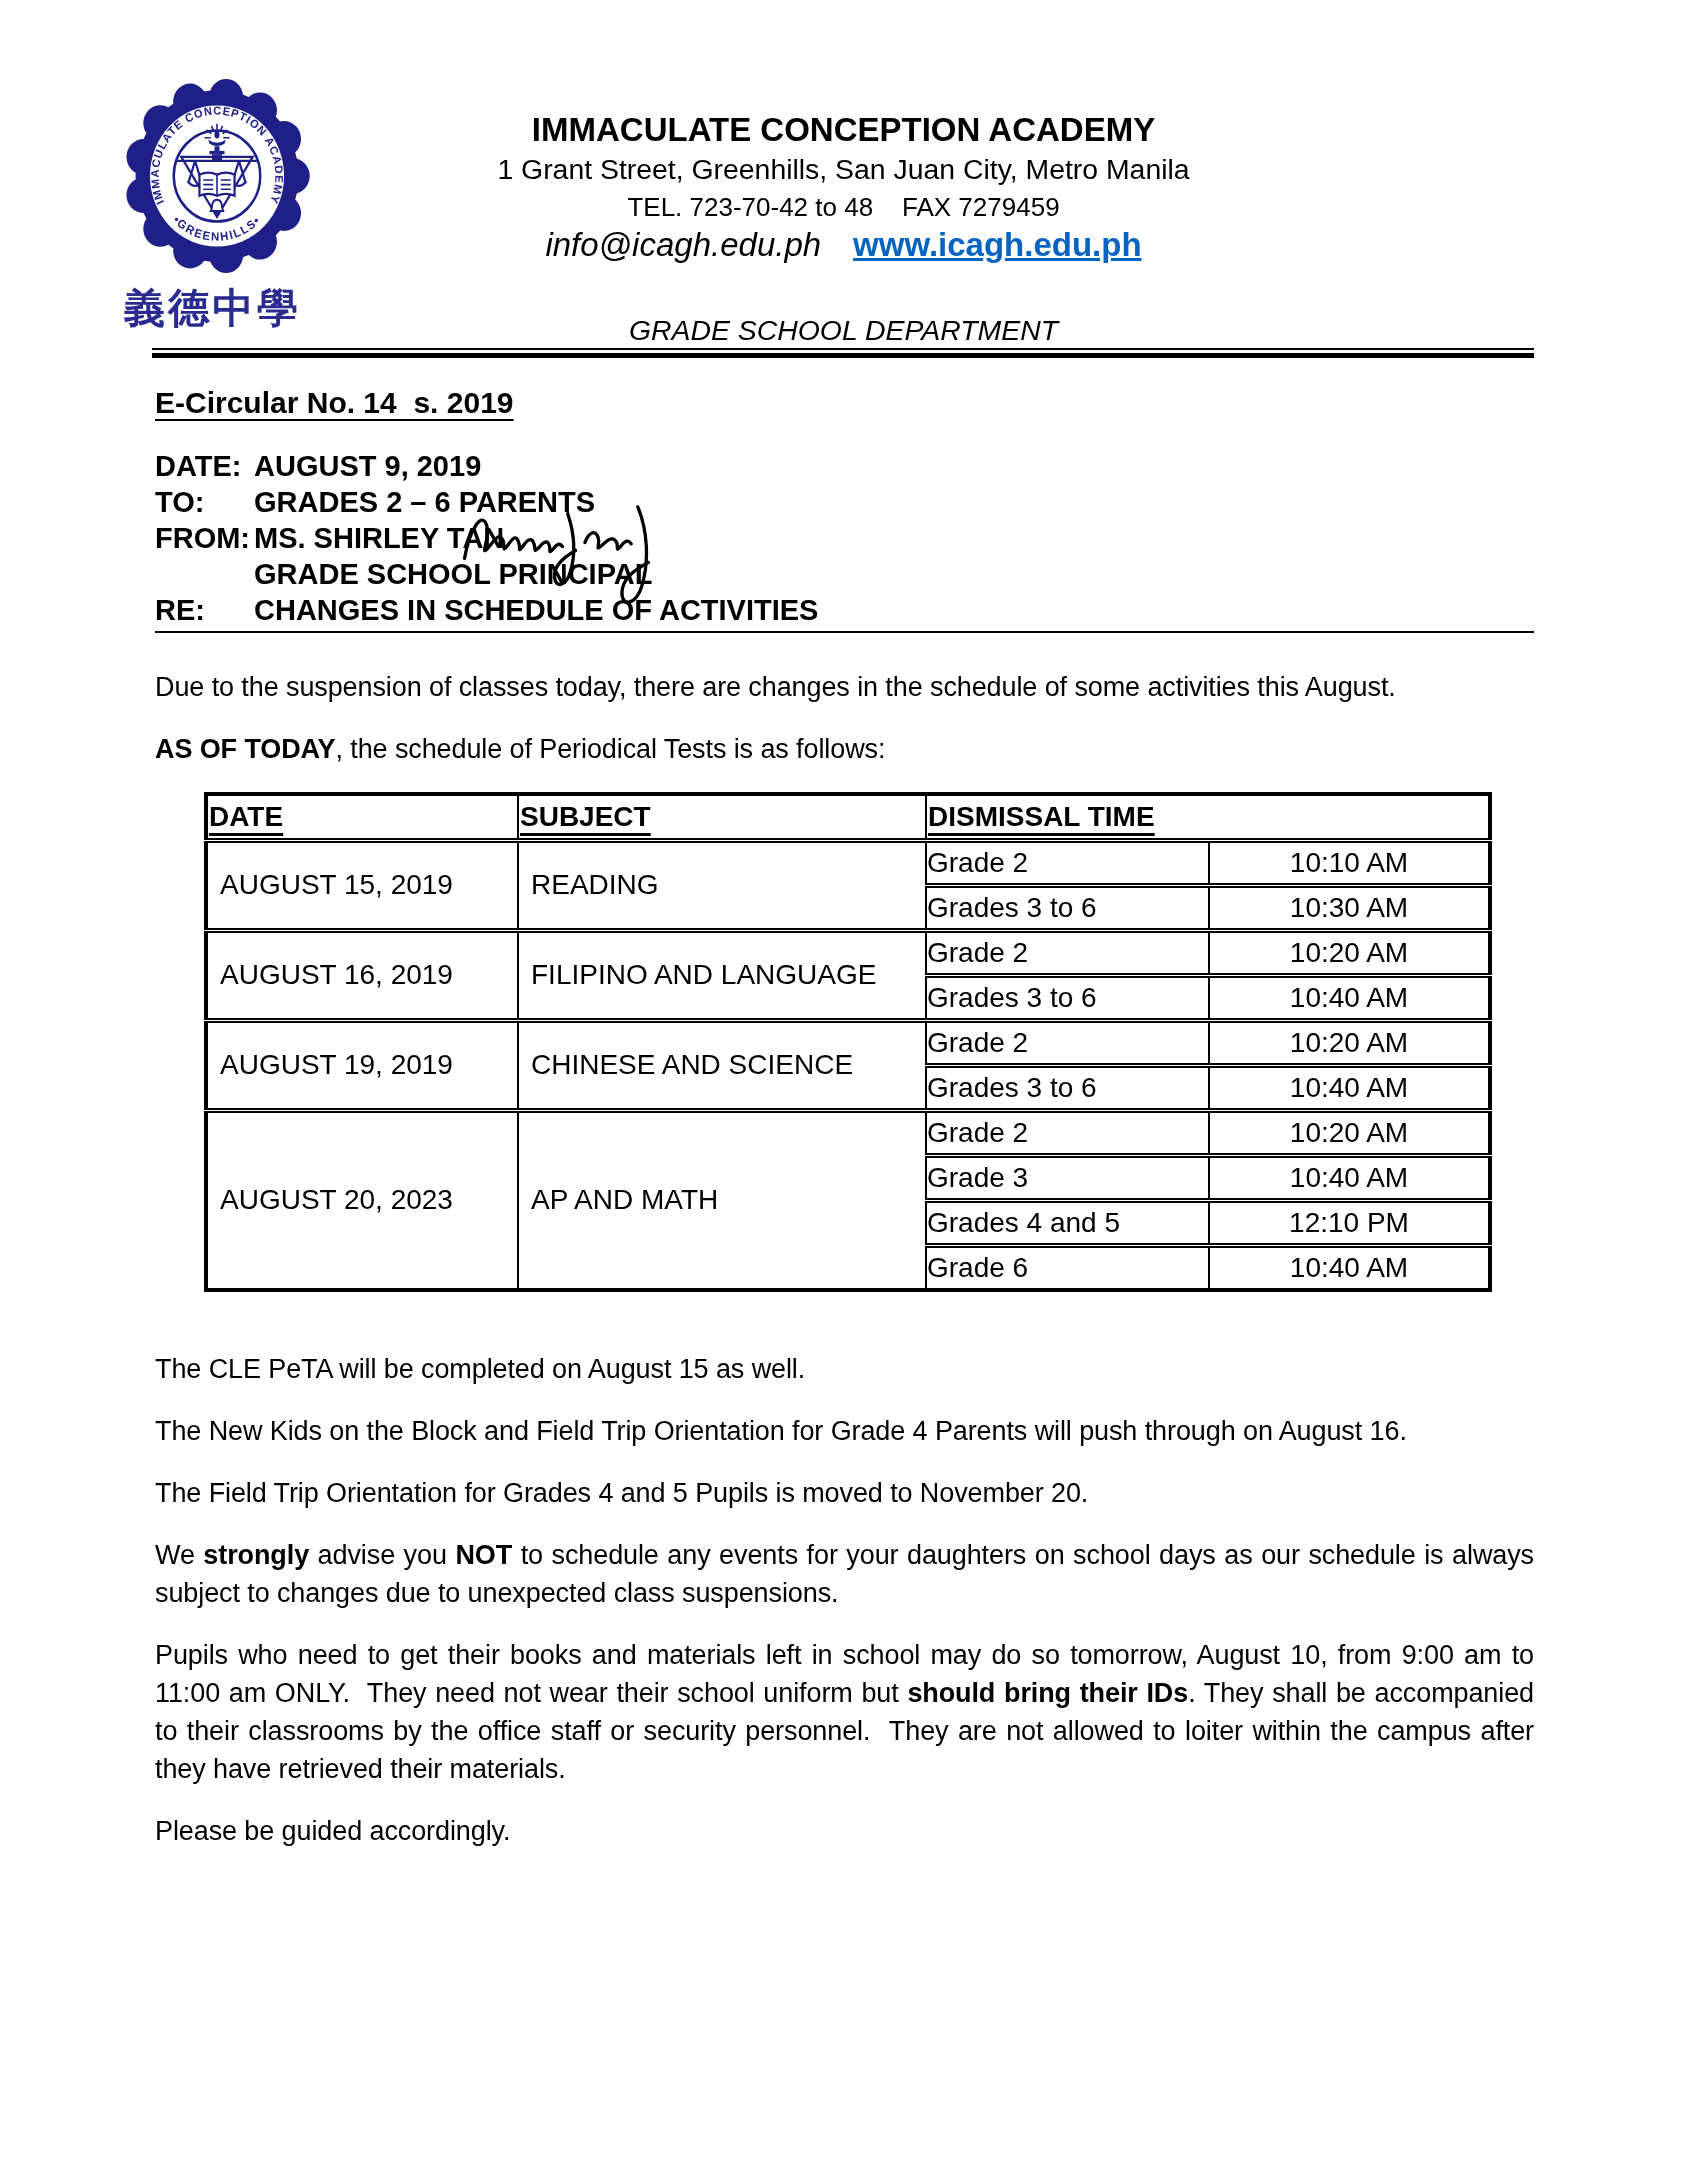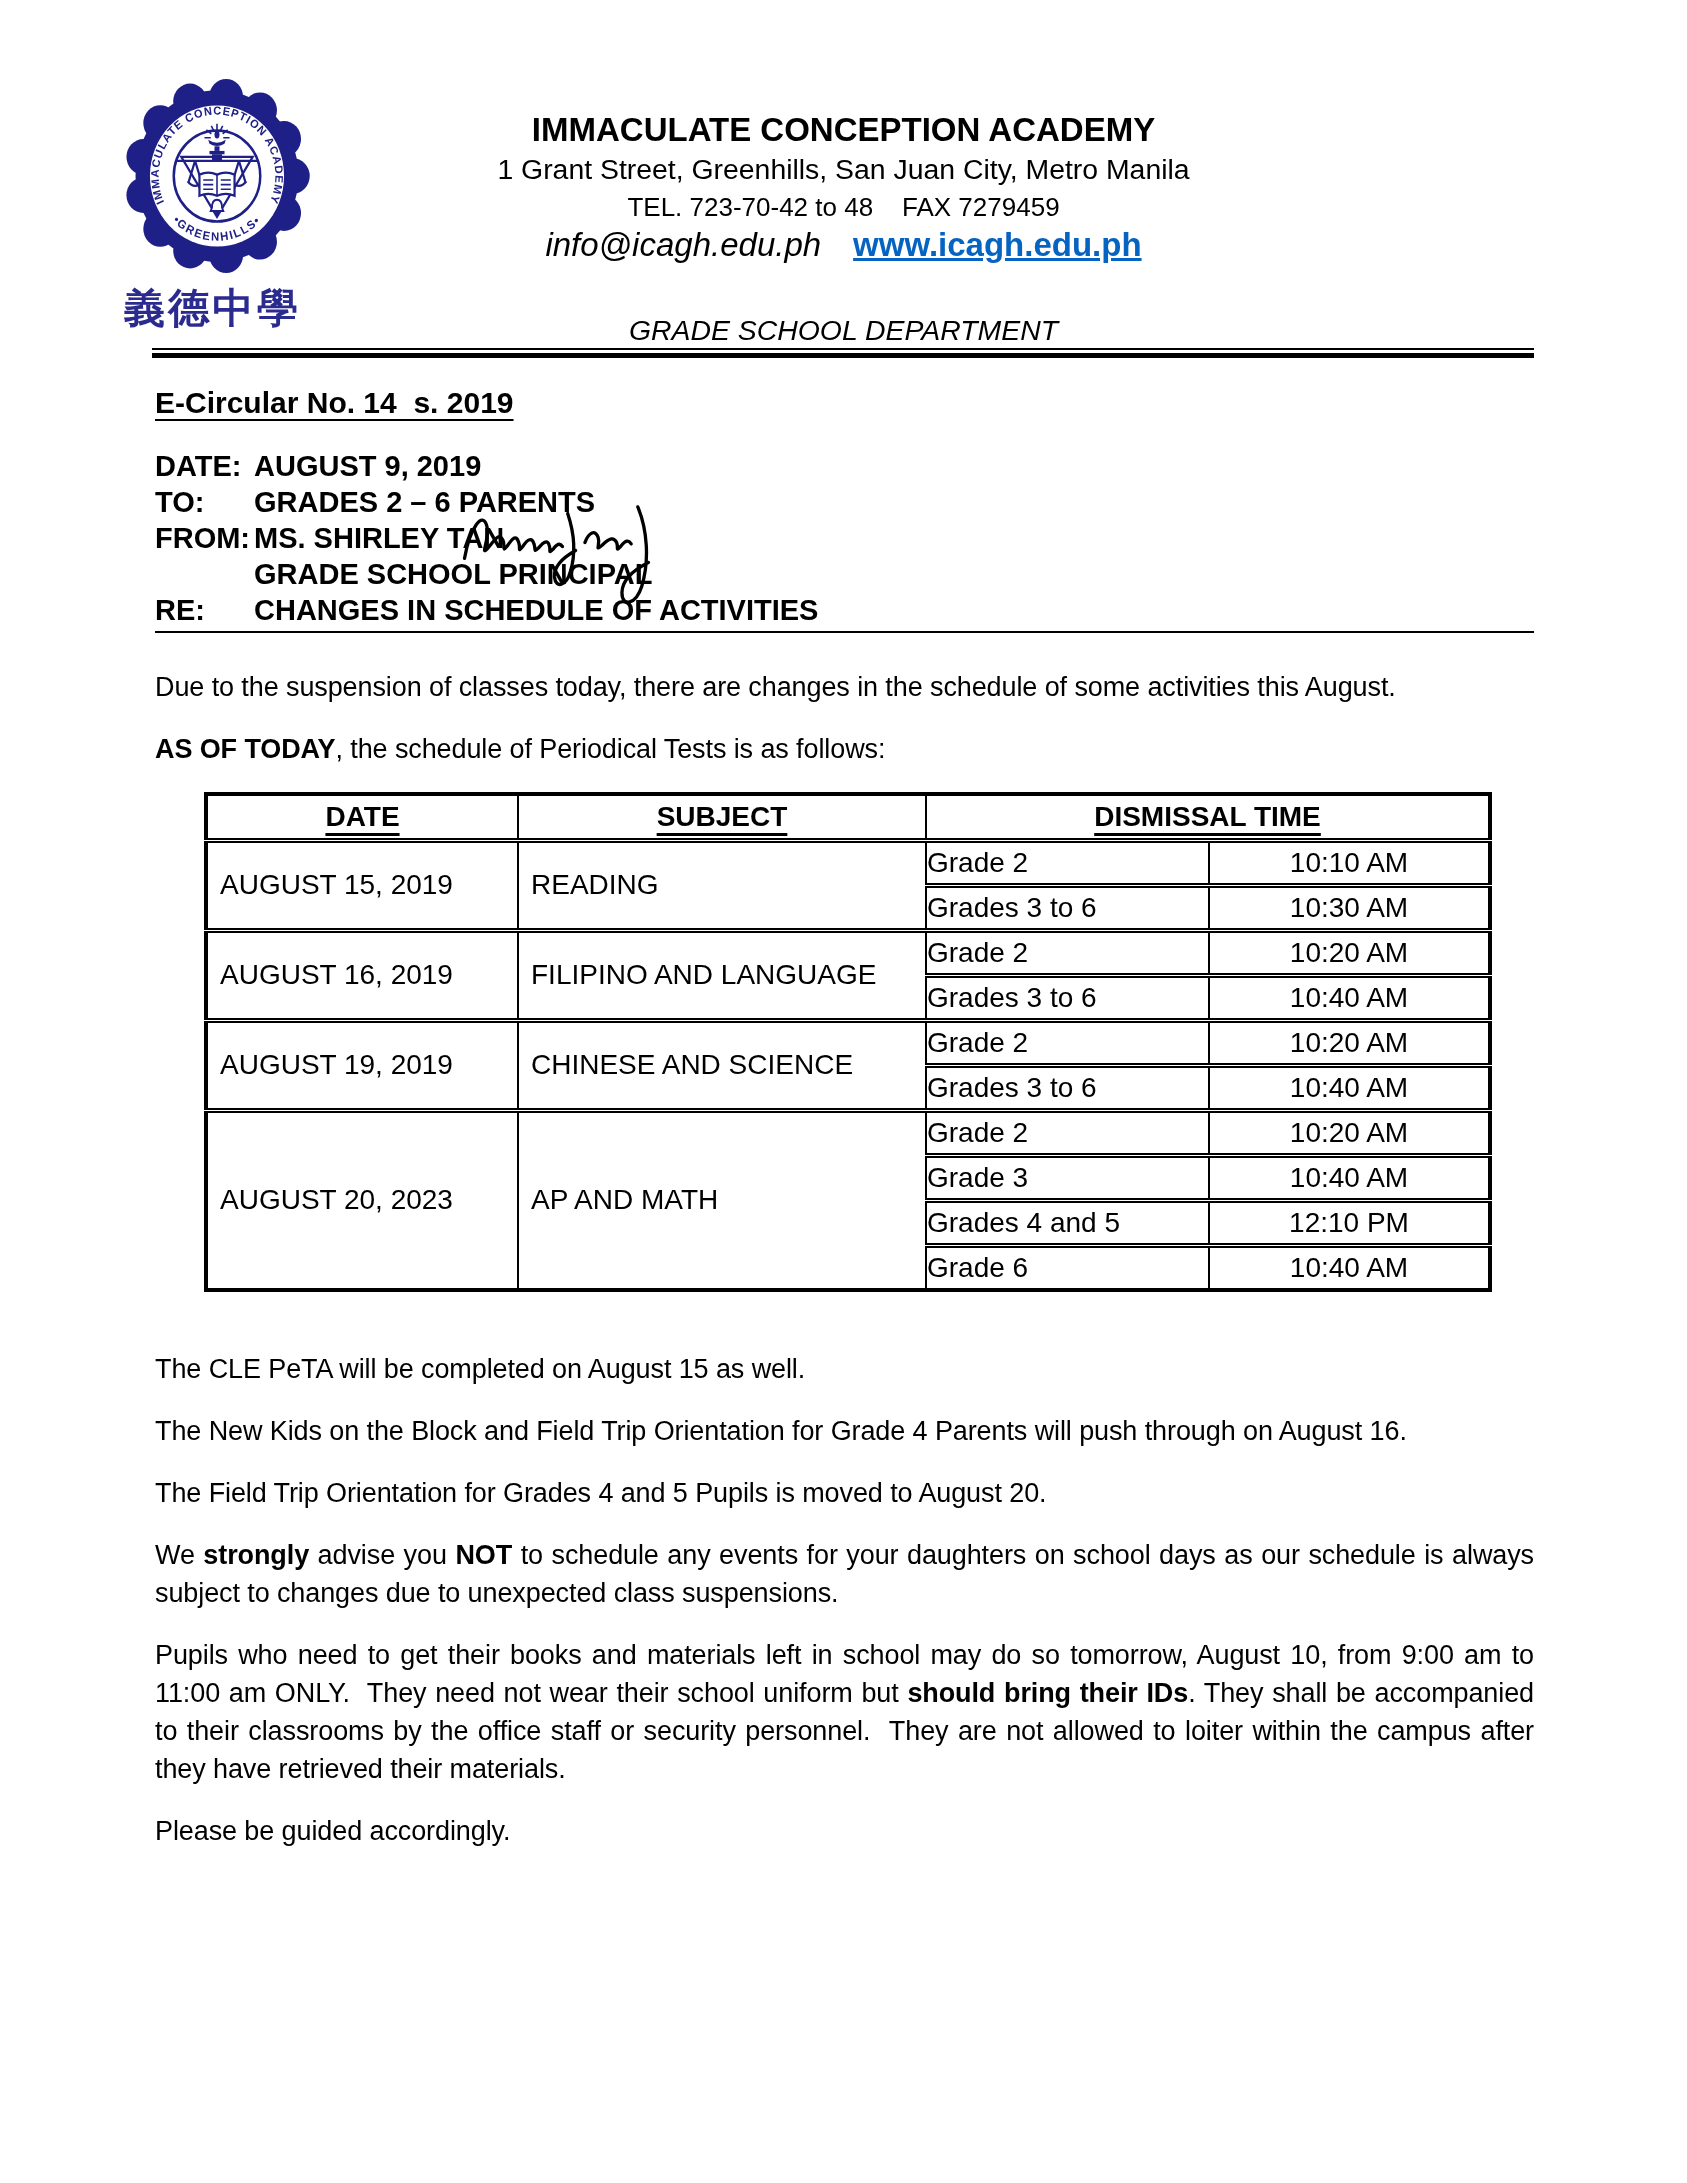--- a/index.html
+++ b/index.html
@@ -47,21 +47,21 @@
   .para{font-size:27px;line-height:38px;letter-spacing:-0.1px;margin:0 0 24px 0;white-space:pre-wrap;}
   .para b{letter-spacing:-0.1px;}
   .para.justify{text-align:justify;}
   
   .table-wrap{margin:1.3px 0 58px 0;}
   table.sched{
     border-collapse:collapse;table-layout:fixed;width:1282px;margin-left:49px;
     border:4px solid #000;
   }
   .sched th{
-    font-size:28px;font-weight:bold;height:40px;border:2px solid #000;text-align:center;
+    font-size:28px;font-weight:bold;height:40px;border:2px solid #000;text-align:left;
     text-decoration:underline;text-decoration-thickness:2.6px;text-underline-offset:6.6px;
   }
   .sched td{border:2px solid #000;font-size:28px;height:38px;vertical-align:middle;}
   .sched tbody td{border-top:5.3px double #000;}
   .c-date,.c-subj{padding-left:12px;}
   .c-group{padding-left:0;}
   .c-time{text-align:center;margin-left:48px;}
 </style>
 </head>
 <body>
@@ -247,21 +247,21 @@
               <td class="c-group">Grade 6</td>
               <td class="c-time">10:40 AM</td>
             </tr>
           </tbody>
       </table>
     </div>
 
     <div>
         <p class="para"><span>The CLE PeTA will be completed on August 15 as well.</span></p>
         <p class="para"><span>The New Kids on the Block and Field Trip Orientation for Grade 4 Parents will push through on August 16.</span></p>
-        <p class="para"><span>The Field Trip Orientation for Grades 4 and 5 Pupils is moved to August 20.</span></p>
+        <p class="para"><span>The Field Trip Orientation for Grades 4 and 5 Pupils is moved to November 20.</span></p>
         <p class="para justify"><span>We </span><b>strongly</b><span> advise you </span><b>NOT</b><span> to schedule any events for your daughters on school days as our schedule is always subject to changes due to unexpected class suspensions.</span></p>
         <p class="para justify"><span>Pupils who need to get their books and materials left in school may do so tomorrow, August 10, from 9:00 am to 11:00 am ONLY.  They need not wear their school uniform but </span><b>should bring their IDs</b><span>. They shall be accompanied to their classrooms by the office staff or security personnel.  They are not allowed to loiter within the campus after they have retrieved their materials.</span></p>
         <p class="para"><span>Please be guided accordingly.</span></p>
       </div>
 
   </div>
 </div>
 
 
 </body></html>

